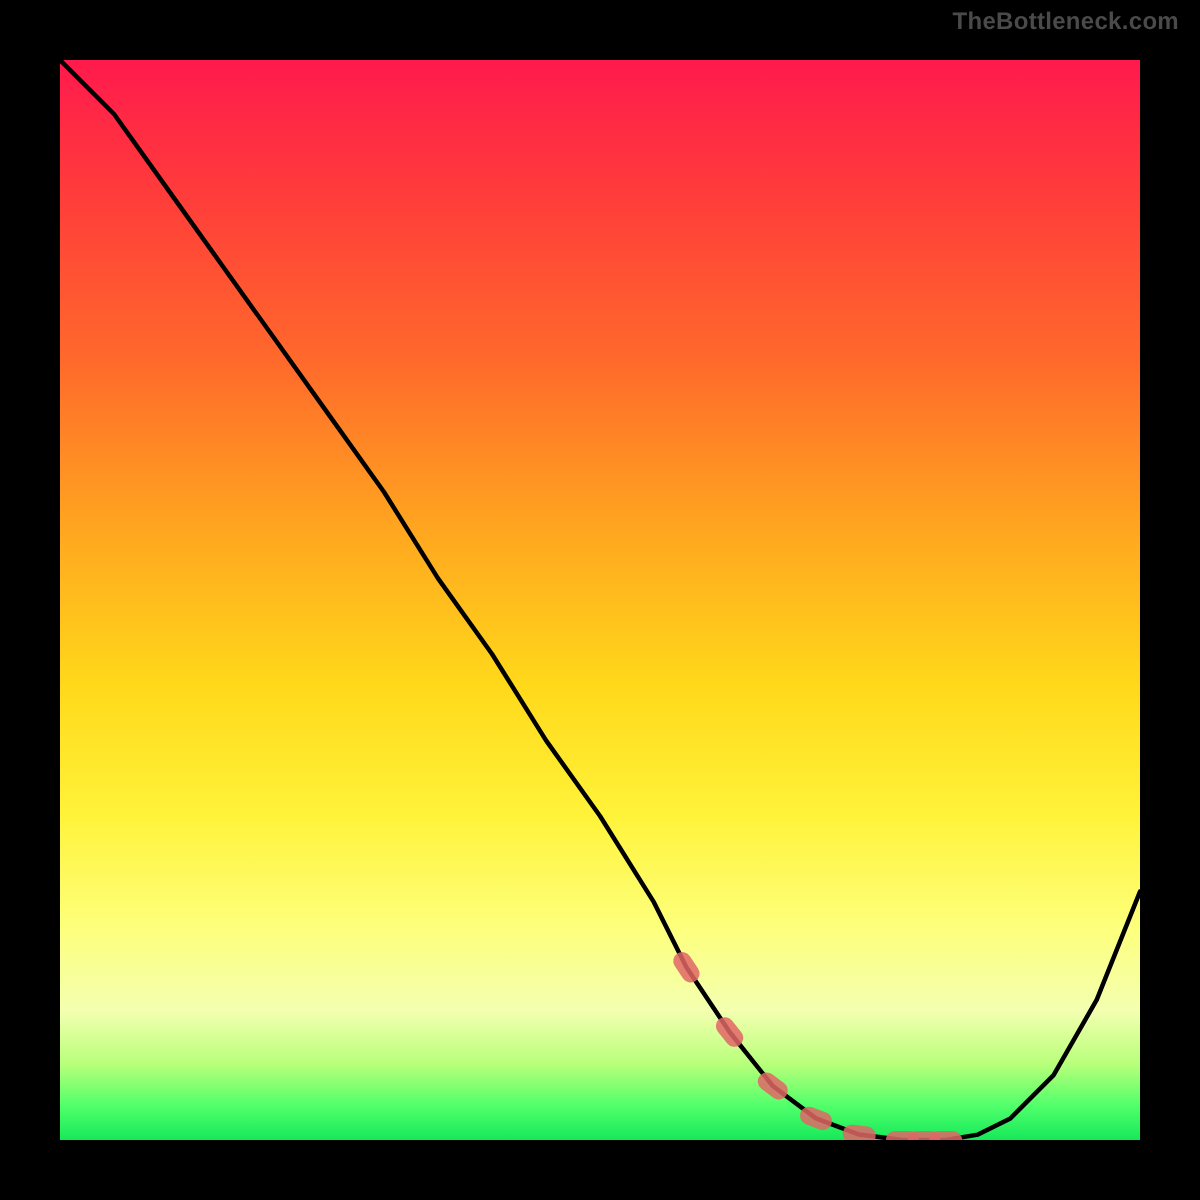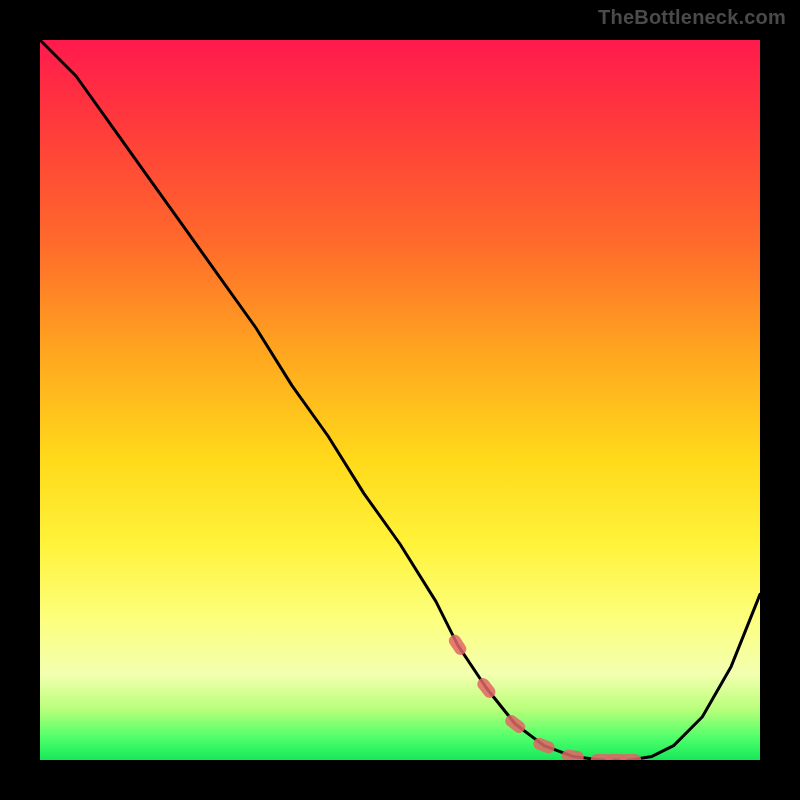--- a/index.html
+++ b/index.html
@@ -36,21 +36,21 @@
       #b8ff7a 93%,
       #4dff6a 97%,
       #16e85a 100%
     );
   }
   .watermark {
     position: absolute;
     top: 6px;
     right: 14px;
     font-family: Arial, Helvetica, sans-serif;
-    font-size: 20px;
+    font-size: 16px;
     font-weight: 600;
     color: #4a4a4a;
     letter-spacing: 0.2px;
   }
   svg.curve {
     position: absolute;
     left: 0;
     top: 0;
     width: 720px;
     height: 720px;

